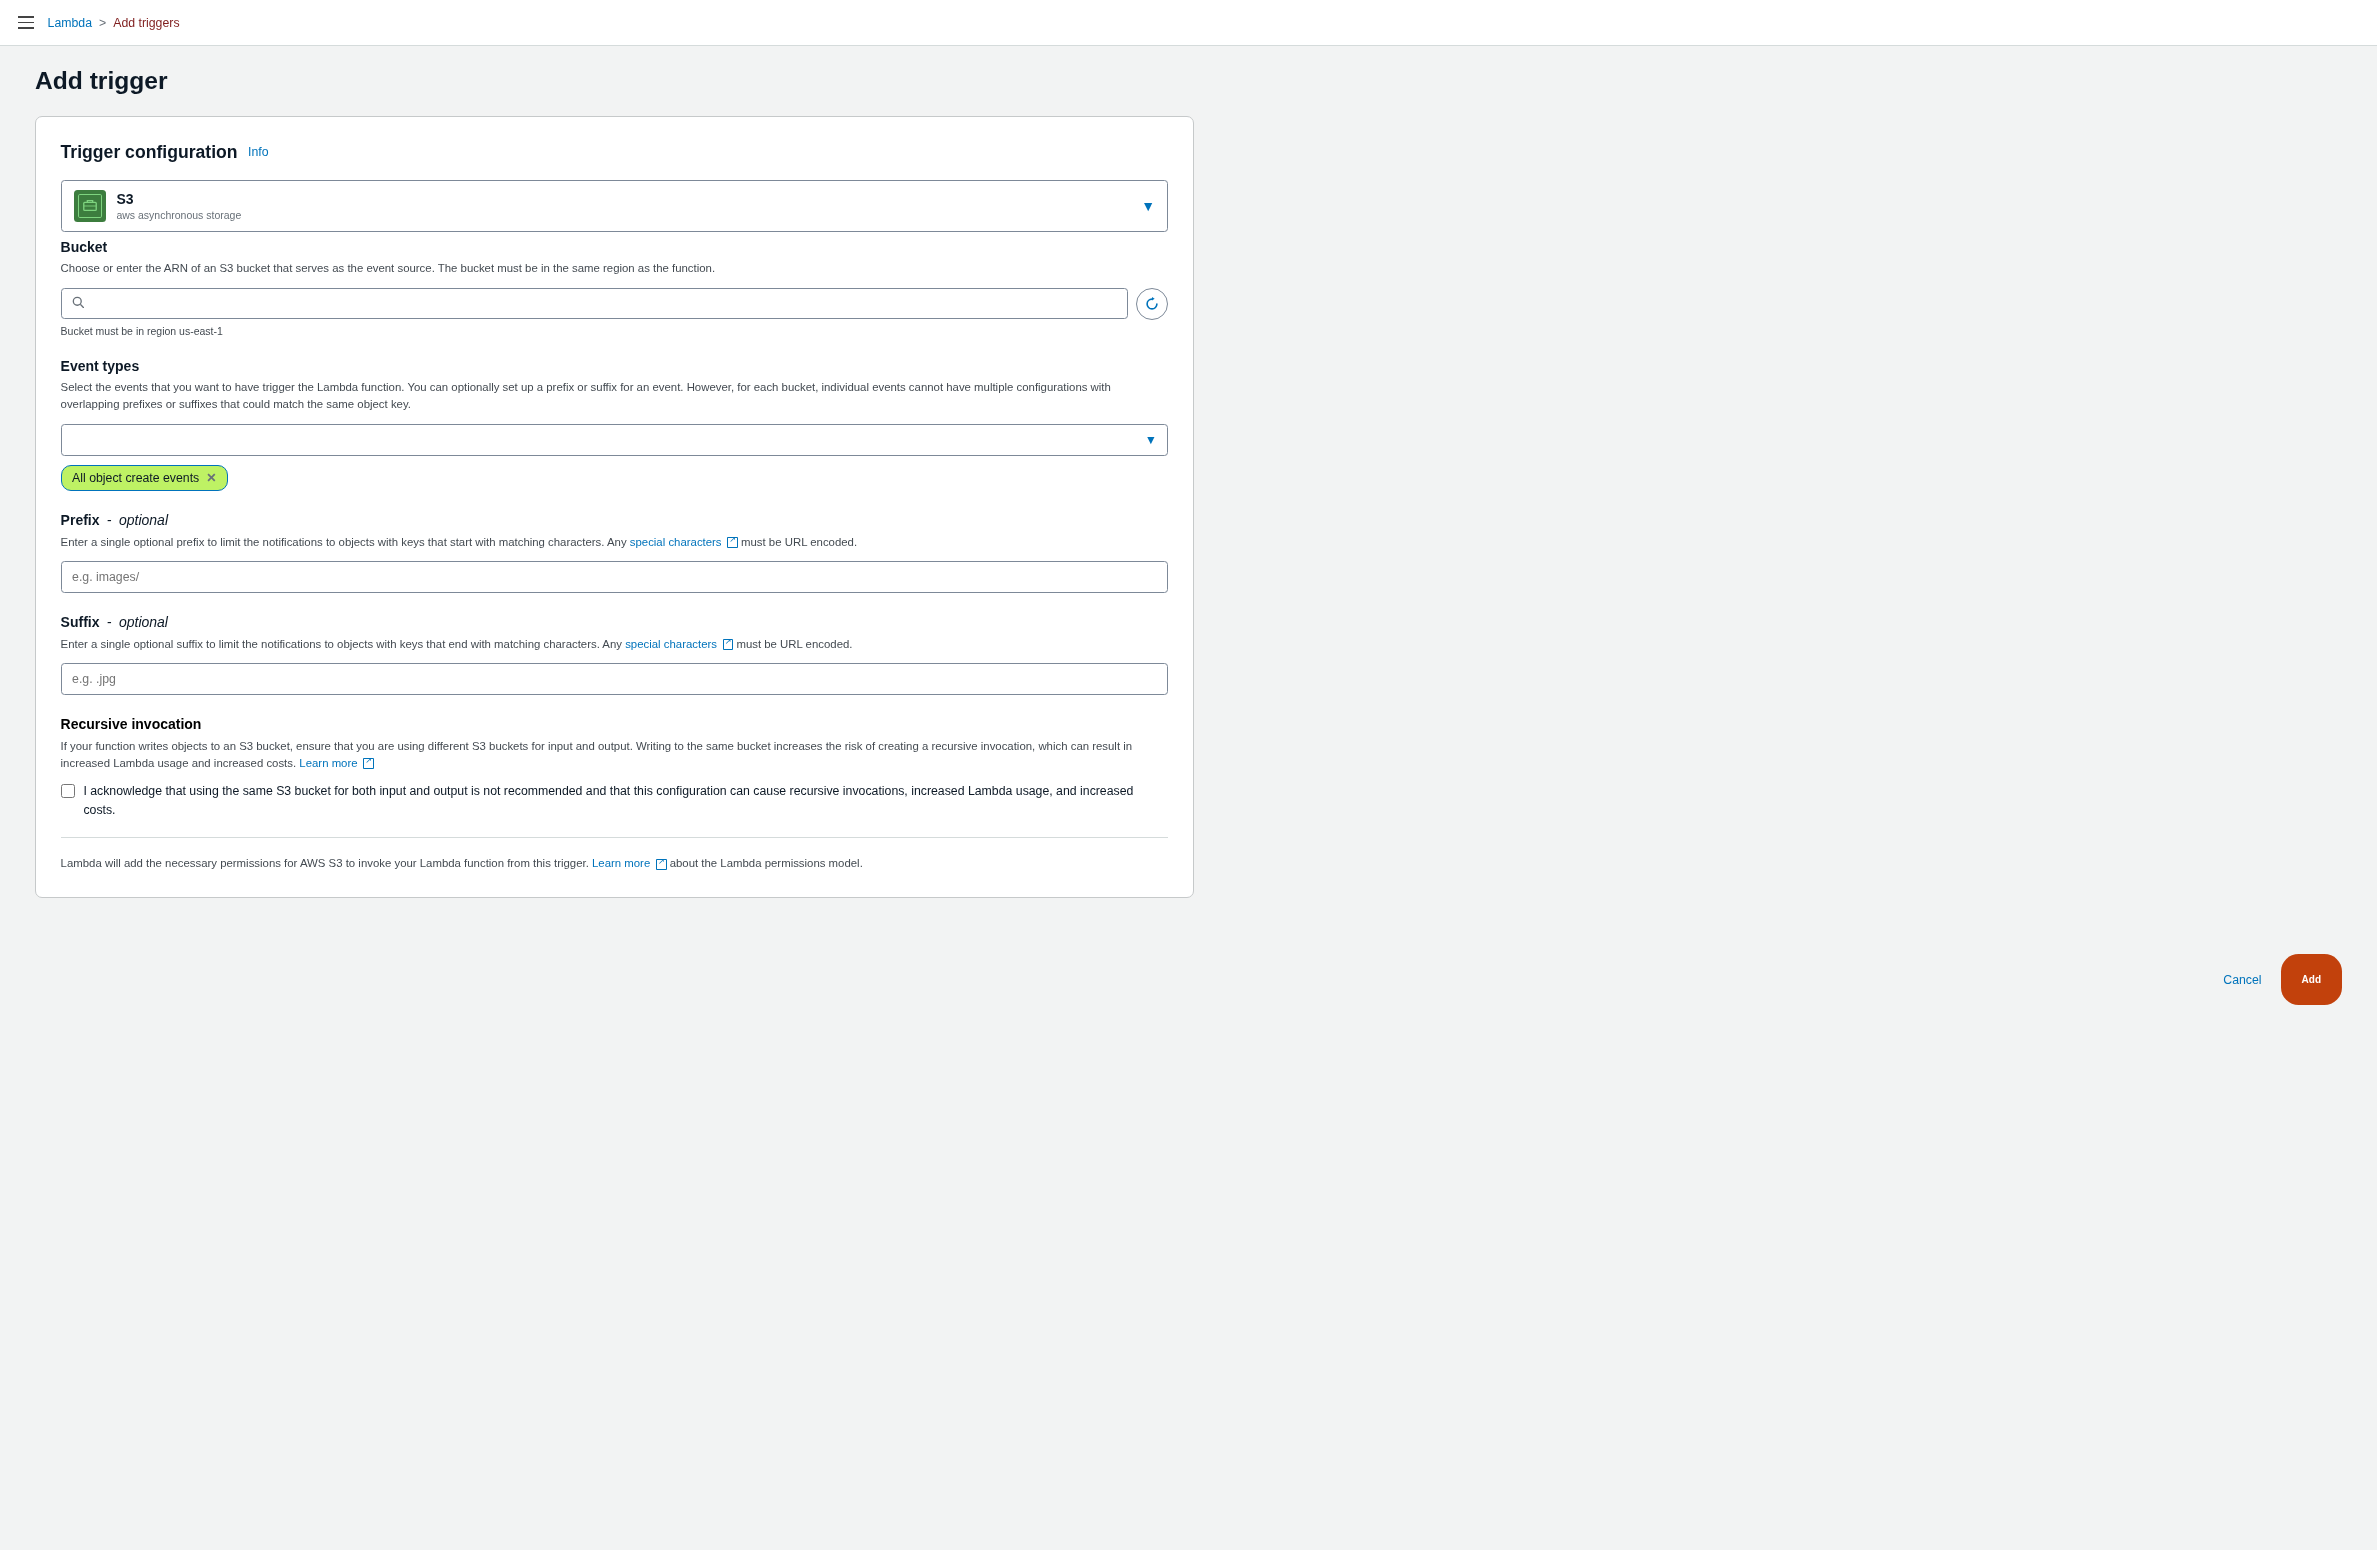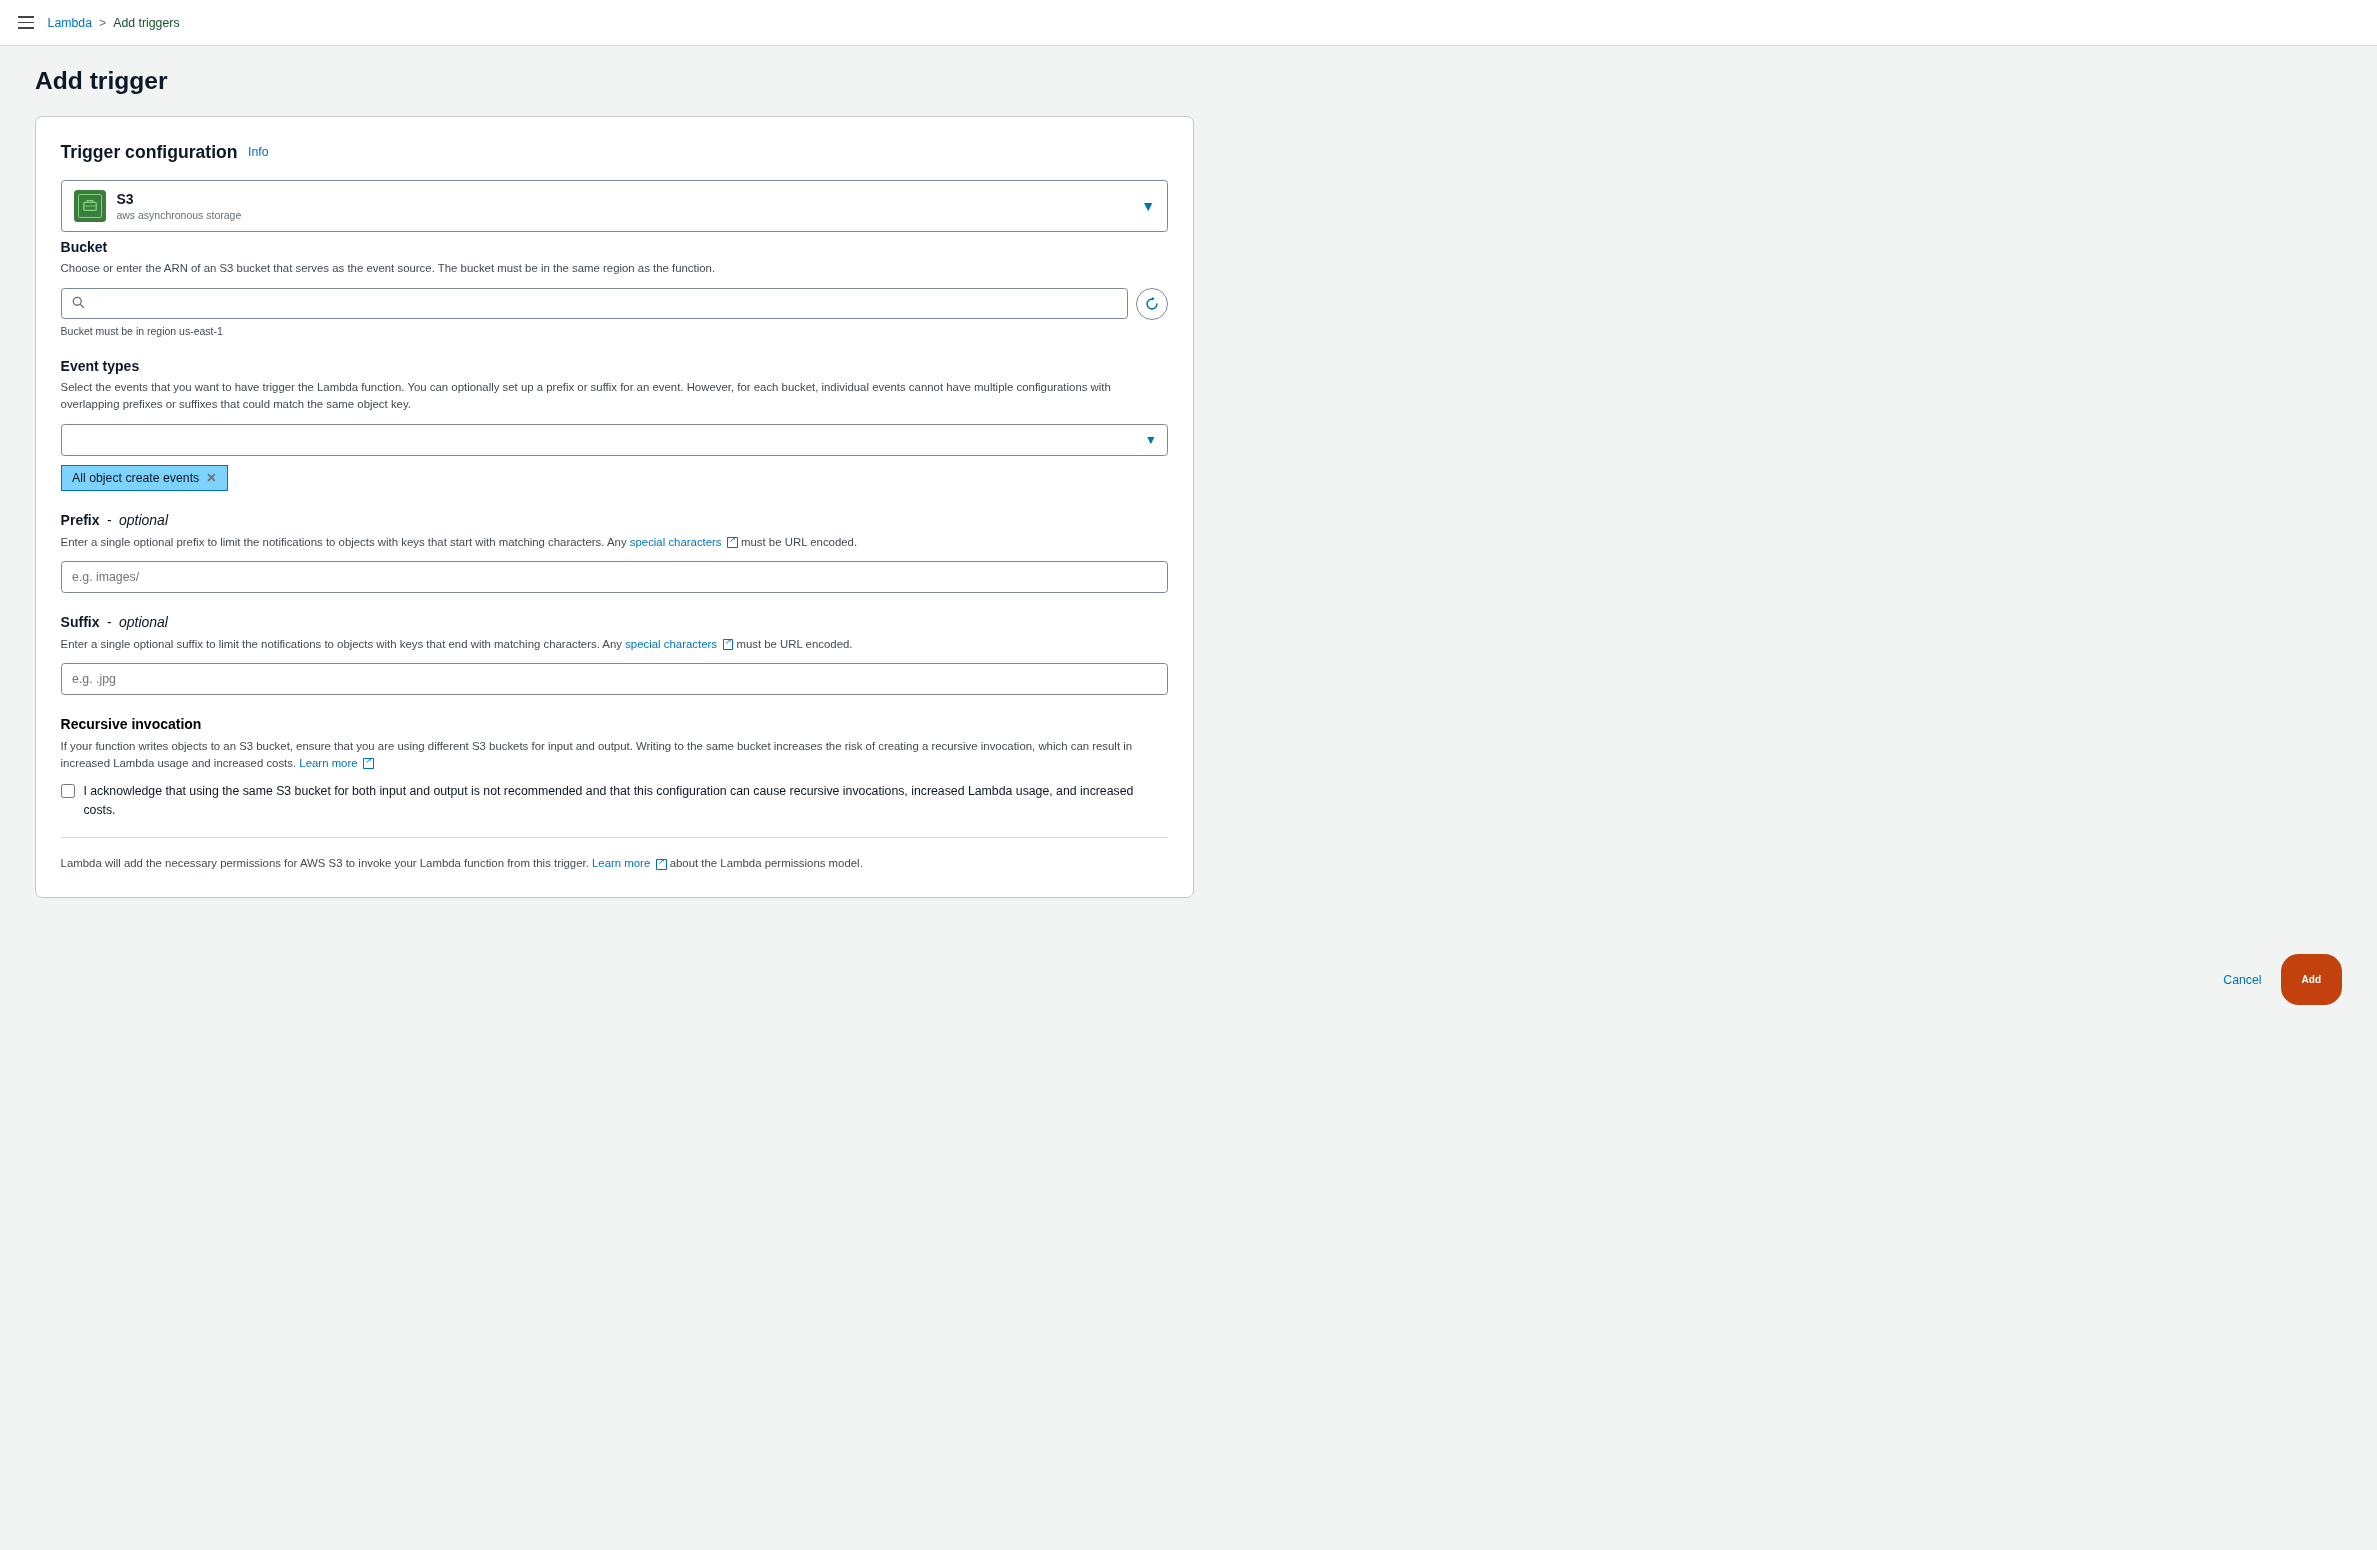--- a/index.html
+++ b/index.html
@@ -37,21 +37,21 @@
       color: #0073bb;
       text-decoration: none;
       font-size: 12.3px;
       cursor: pointer;
     }
     .nav-separator {
       color: #687078;
       font-size: 12.3px;
     }
     .nav-current {
-      color: #14532d;
+      color: #7f1d1d;
       font-size: 12.3px;
     }
     .page-content {
       padding: 21px 35px;
       max-width: 1229px;
     }
     .page-title {
       font-size: 24.6px;
       font-weight: 700;
       color: #0d1926;
@@ -208,25 +208,25 @@
       cursor: pointer;
     }
     .select-dropdown-arrow {
       color: #0073bb;
     }
     .tag-chip {
       display: inline-flex;
       align-items: center;
       gap: 7px;
       border: 0.9px solid #0073bb;
-      border-radius: 0;
+      border-radius: 10px;
       padding: 5.3px 10.5px;
       font-size: 12.3px;
       color: #0d1926;
-      background: #7dd3fc;
+      background: #bef264;
       margin-top: 8.8px;
     }
     .tag-chip-close {
       color: #687078;
       cursor: pointer;
       font-size: 12.3px;
       font-weight: bold;
     }
     .optional-label {
       font-style: italic;

